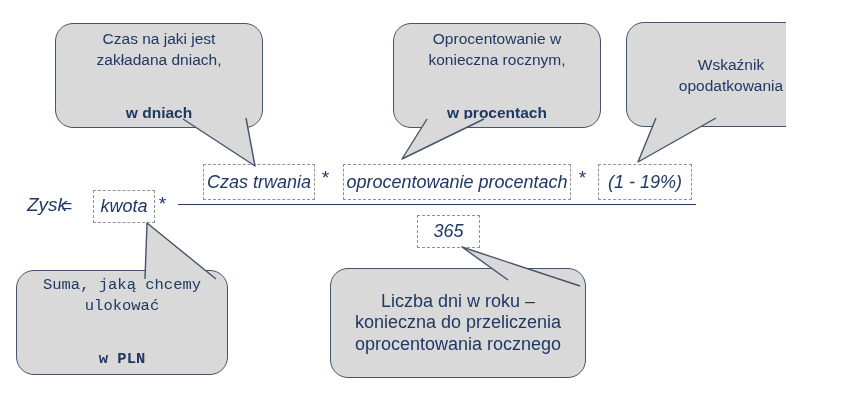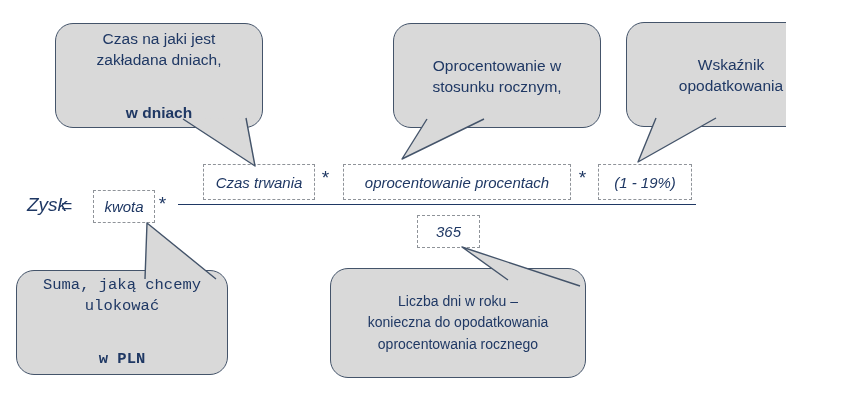--- a/index.html
+++ b/index.html
@@ -37,21 +37,21 @@
     font-size: 15.5px;
     line-height: 21px;
     z-index: 1;
   }
   .bubble .bold { font-weight: bold; margin-top: 32px; }
 
   #bubble-duration { left: 55px;  top: 23px;  width: 208px; height: 105px; }
   #bubble-interest { left: 393px; top: 23px;  width: 208px; height: 105px; text-align: center; }
   #bubble-tax      { left: 626px; top: 22px;  width: 210px; height: 105px; }
   #bubble-amount   { left: 16px;  top: 270px; width: 212px; height: 105px; font-family: Liberation Mono, monospace; }
-  #bubble-days     { left: 330px; top: 268px; width: 256px; height: 110px; font-size: 14px; line-height: 21.5px; }
+  #bubble-days     { left: 330px; top: 268px; width: 256px; height: 110px; font-size: 18px; line-height: 21.5px; }
 
   
   #tails {
     position: absolute;
     left: 0; top: 0;
     width: 867px; height: 405px;
     z-index: 2;
     pointer-events: none;
   }
   .tail {
@@ -71,21 +71,21 @@
     z-index: 0;
   }
   .dashed {
     position: absolute;
     border: 1.4px dashed var(--dashed-border);
     display: flex;
     align-items: center;
     justify-content: center;
     color: var(--text);
     font-style: italic;
-    font-size: 15px;
+    font-size: 18px;
     white-space: nowrap;
     z-index: 0;
   }
   #frac-line {
     position: absolute;
     left: 178px; top: 204px;
     width: 518px; height: 0;
     border-top: 1.8px solid var(--line);
     z-index: 0;
   }
@@ -107,37 +107,38 @@
 <div class="stage">
 
   <div class="bubble" id="bubble-duration">
     <div>Czas na jaki jest</div>
     <div>zakładana dniach,</div>
     <div class="bold">w dniach</div>
   </div>
 
   <div class="bubble" id="bubble-interest">
     <div>Oprocentowanie w</div>
-    <div>stosunku rocznym,</div>
+    <div>konieczna rocznym,</div>
+    <div class="bold">w procentach</div>
   </div>
 
   <div class="bubble" id="bubble-tax">
     <div>Wskaźnik</div>
     <div>opodatkowania</div>
   </div>
 
   <div class="bubble" id="bubble-amount">
     <div>Suma, jaką chcemy</div>
     <div>ulokować</div>
     <div class="bold">w PLN</div>
   </div>
 
   <div class="bubble" id="bubble-days">
     <div>Liczba dni w roku –</div>
-    <div>konieczna do opodatkowania</div>
+    <div>konieczna do przeliczenia</div>
     <div>oprocentowania rocznego</div>
   </div>
 
   <svg id="tails" viewBox="0 0 867 405" xmlns="http://www.w3.org/2000/svg">
     <path class="tail" d="M 183,119 L 255,166 L 246,118"></path>
     <path class="tail" d="M 484,119 L 402,159 L 427,119"></path>
     <path class="tail" d="M 716,118 L 638,162 L 656,118"></path>
     <path class="tail" d="M 145,279 L 147,223 L 216,279"></path>
     <path class="tail" d="M 508,280 L 462,247 L 580,286"></path>
   </svg>

